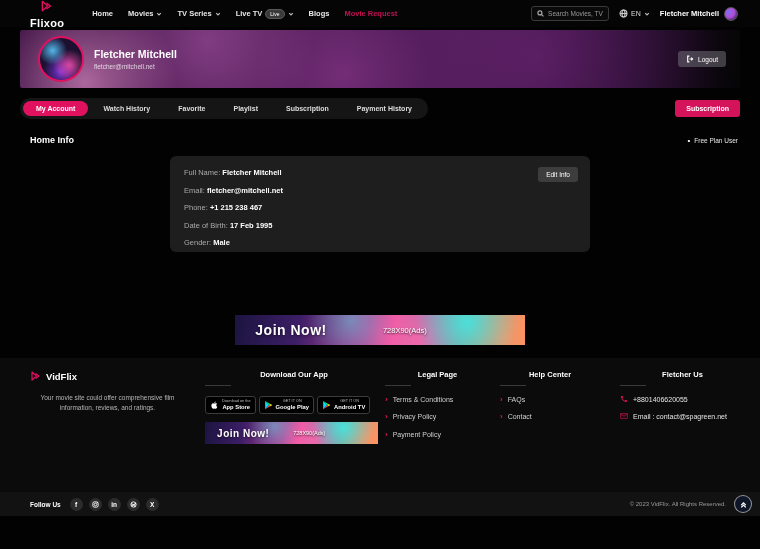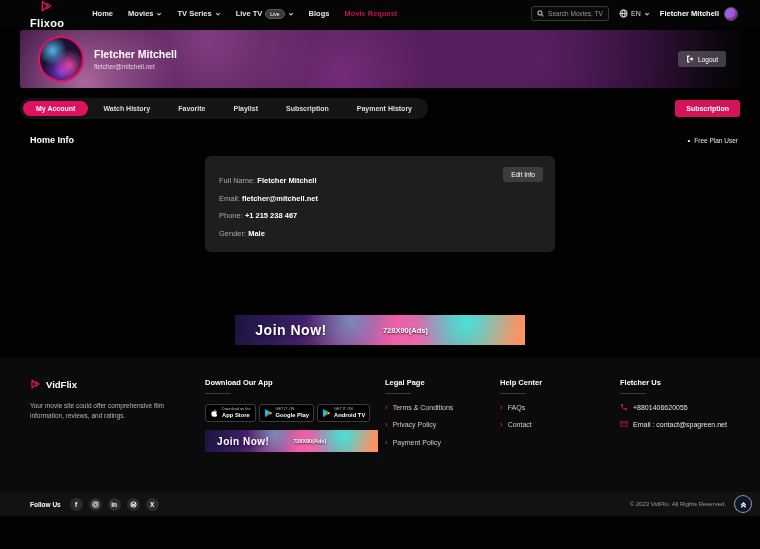--- a/index.html
+++ b/index.html
@@ -53,44 +53,44 @@
   .tabs { display:flex; align-items:center; background:#151515; border-radius:14px; padding:3px; gap:2px; }
   .tab { background:transparent; border:none; color:#ddd; font-size:7px; font-weight:bold; padding:4px 13px; border-radius:11px; cursor:pointer; font-family:"Liberation Sans",sans-serif; white-space:nowrap; }
   .tab.active { background:#e0115f; color:#fff; }
   .subbtn { margin-left:auto; background:#d4135a; border:none; color:#fff; font-size:7px; font-weight:bold; padding:5px 11px; border-radius:3px; cursor:pointer; font-family:"Liberation Sans",sans-serif; }
 
   
   .inforow { display:flex; align-items:center; margin-top:16px; padding:0 22px 0 30px; }
   .inforow h2 { color:#fff; font-size:9px; font-weight:bold; }
   .plan { margin-left:auto; display:flex; align-items:center; gap:4px; color:#e8e8e8; font-size:6.5px; }
   .plan .dot { color:#fff; font-size:8px; }
-  .card { position:relative; width:350px; margin:11px auto 0; height:96px; background:#1e1e1e; border-radius:6px; padding:20px 14px; }
+  .card { position:relative; width:420px; margin:11px auto 0; height:96px; background:#1e1e1e; border-radius:6px; padding:12px 14px; }
   .frow { font-size:7.5px; margin-bottom:8.5px; }
   .flabel { color:#a9a9a9; }
   .fvalue { color:#fff; font-weight:bold; }
   .editbtn { position:absolute; top:11px; right:12px; background:#3d3d3d; border:none; color:#fff; font-size:6.5px; padding:4px 8px; border-radius:3px; cursor:pointer; font-family:"Liberation Sans",sans-serif; }
 
   
   .adbanner { position:relative; overflow:hidden; cursor:pointer;
     background:
       radial-gradient(circle at 80% 25%, rgba(74,226,221,.95), transparent 22%),
       radial-gradient(circle at 63% 85%, rgba(255,100,170,.85), transparent 28%),
       radial-gradient(circle at 93% 70%, rgba(255,150,100,.9), transparent 30%),
       radial-gradient(circle at 40% 20%, rgba(90,220,230,.5), transparent 25%),
       linear-gradient(100deg, #1c1440 0%, #3c1e66 22%, #a83a90 42%, #e85aa6 55%, #29a9b5 78%, #ff8a5c 100%); }
   .adbanner.big { width:290px; height:30px; margin:63px auto 0; }
   .adbanner .join { position:absolute; left:7%; top:50%; transform:translateY(-50%); color:#fff; font-weight:bold; font-size:14px; letter-spacing:.5px; text-shadow:0 1px 3px rgba(0,0,0,.6); }
-  .adbanner .adsize { position:absolute; left:51%; top:50%; transform:translateY(-50%); color:#fff; font-weight:bold; font-size:7.5px; text-shadow:0 1px 2px rgba(0,0,0,.8); }
+  .adbanner .adsize { position:absolute; left:51%; top:50%; transform:translateY(-50%); color:#fff; font-weight:normal; font-size:7.5px; text-shadow:0 1px 2px rgba(0,0,0,.8); }
   .adbanner.small { width:173px; height:22px; margin-top:8px; }
   .adbanner.small .join { font-size:10px; }
   .adbanner.small .adsize { font-size:5.5px; }
 
   
   footer { position:absolute; left:0; top:358px; width:760px; height:134px; background:#0b0b0b; }
-  .fcol { position:absolute; top:20px; }
+  .fcol { position:absolute; top:12px;text-align:center; }
   .c1 { left:30px; width:155px; }
   .c2 { left:205px; width:178px; }
   .c3 { left:385px; width:105px; }
   .c4 { left:500px; width:100px; }
   .c5 { left:620px; width:125px; }
   .flogo { display:flex; align-items:center; gap:4px; }
   .flogo svg { width:12px; height:12px; }
   .flogo span { color:#fff; font-weight:bold; font-size:9.5px; }
   .fdesc { color:#b5b5b5; font-size:6.5px; line-height:1.55; margin-top:11px; }
   .fhead { color:#fff; font-size:7.5px; font-weight:bold; }
@@ -222,20 +222,21 @@
       <span class="dot">•</span>
       <span>Free Plan User</span>
     </div>
   </div>
 
   <div class="card">
     <button class="editbtn">Edit Info</button>
     <div class="frow"><span class="flabel">Full Name:</span> <span class="fvalue">Fletcher Mitchell</span></div>
     <div class="frow"><span class="flabel">Email:</span> <span class="fvalue">fletcher@mitchell.net</span></div>
     <div class="frow"><span class="flabel">Phone:</span> <span class="fvalue">+1 215 238 467</span></div>
+    <div class="frow"><span class="flabel">Date of Birth:</span> <span class="fvalue">17 Feb 1995</span></div>
     <div class="frow"><span class="flabel">Gender:</span> <span class="fvalue">Male</span></div>
   </div>
 
   <div class="adbanner big">
     <span class="join">Join Now!</span>
     <span class="adsize">728X90(Ads)</span>
   </div>
 
   <footer>
     <div class="fcol c1">

